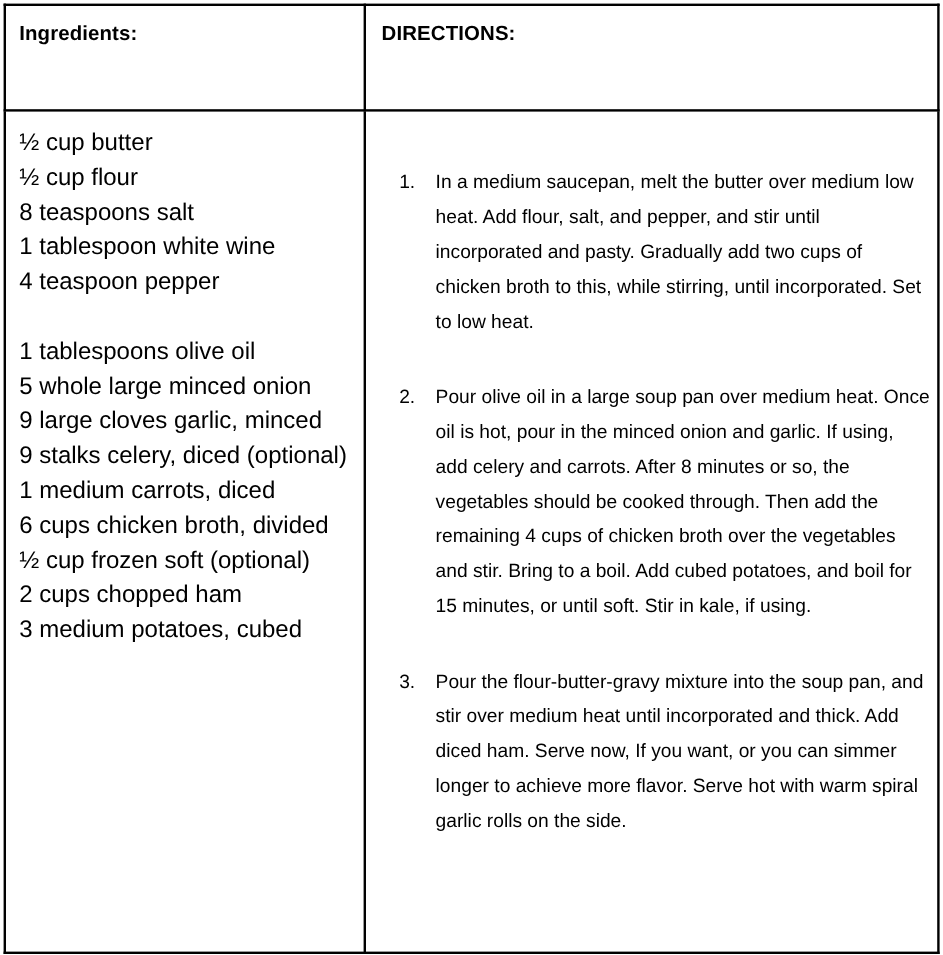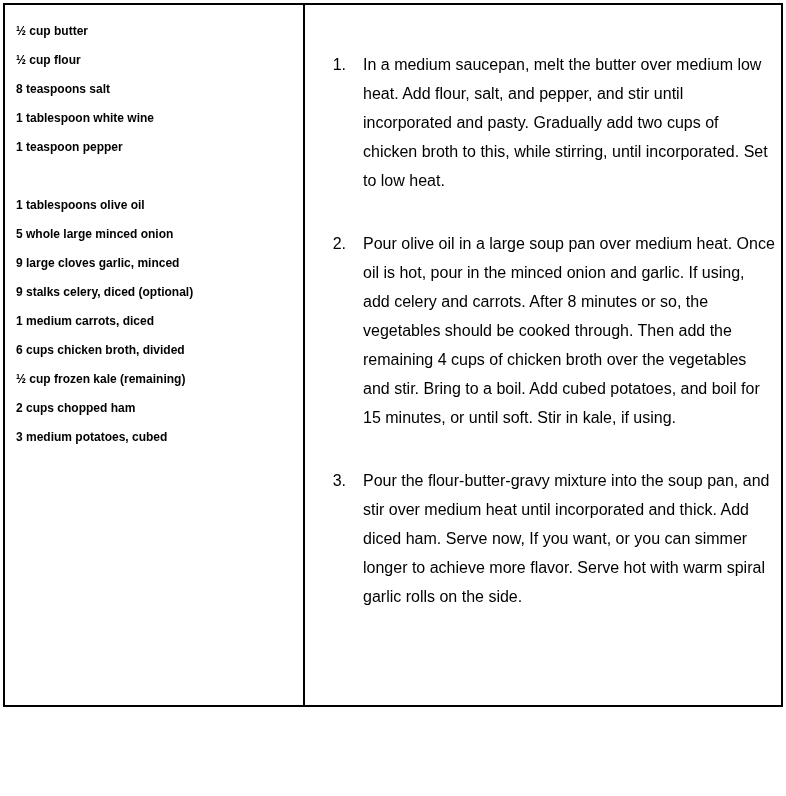--- a/index.html
+++ b/index.html
@@ -68,24 +68,23 @@
     height: 700px;
   }
 
   
   .ingredients-list {
     list-style: none;
     margin: 0;
     padding: 12px 0 0 11px;
   }
   .ingredient-item {
-    font-size: 12px;
+    font-size: 20px;
     line-height: 29px;
     white-space: nowrap;
-    font-weight: bold;
   }
   .ingredient-item.spacer {
     height: 29px;
   }
 
   
   .directions-list {
     list-style: none;
     margin: 0;
     padding: 11px 6px 0 0;
@@ -113,37 +112,49 @@
   }
 </style>
 </head>
 <body>
 
 <div class="page">
 
   <table class="recipe-table">
     <tbody>
 
+      <tr>
+        <td class="col-ingredients head-cell">
+          <div class="head-inner">
+            <div class="head-title">Ingredients:</div>
+          </div>
+        </td>
+        <td class="col-directions head-cell">
+          <div class="head-inner directions-head">
+            <div class="head-title">DIRECTIONS:</div>
+          </div>
+        </td>
+      </tr>
 
       <tr>
         <td class="col-ingredients body-cell-left">
           <ul class="ingredients-list" id="ingredients-list">
               <li class="ingredient-item">½ cup butter</li>
               <li class="ingredient-item">½ cup flour</li>
               <li class="ingredient-item">8 teaspoons salt</li>
               <li class="ingredient-item">1 tablespoon white wine</li>
-              <li class="ingredient-item">1 teaspoon pepper</li>
+              <li class="ingredient-item">4 teaspoon pepper</li>
               <li class="ingredient-item spacer">&nbsp;</li>
               <li class="ingredient-item">1 tablespoons olive oil</li>
               <li class="ingredient-item">5 whole large minced onion</li>
               <li class="ingredient-item">9 large cloves garlic, minced</li>
               <li class="ingredient-item">9 stalks celery, diced (optional)</li>
               <li class="ingredient-item">1 medium carrots, diced</li>
               <li class="ingredient-item">6 cups chicken broth, divided</li>
-              <li class="ingredient-item">½ cup frozen kale (remaining)</li>
+              <li class="ingredient-item">½ cup frozen soft (optional)</li>
               <li class="ingredient-item">2 cups chopped ham</li>
               <li class="ingredient-item">3 medium potatoes, cubed</li>
             </ul>
         </td>
         <td class="col-directions body-cell-right">
           <ol class="directions-list" id="directions-list">
               <li class="direction-item">
                 <span class="direction-number">1.</span>
                 <span class="direction-text">In a medium saucepan, melt the butter over medium low heat. Add flour, salt, and pepper, and stir until incorporated and pasty. Gradually add two cups of chicken broth to this, while stirring, until incorporated. Set to low heat.</span>
               </li>

